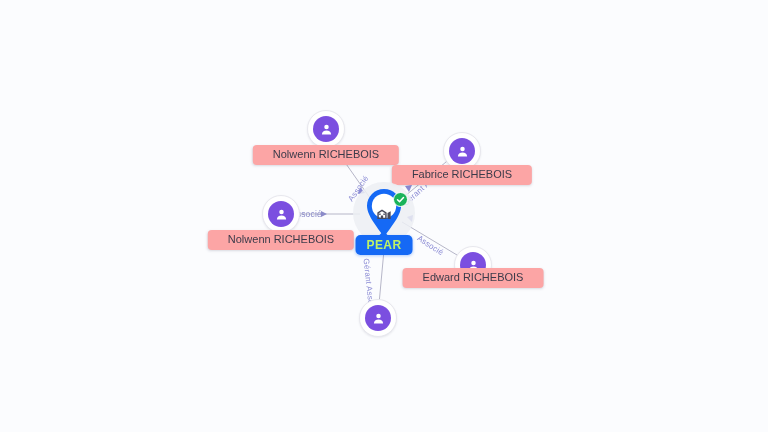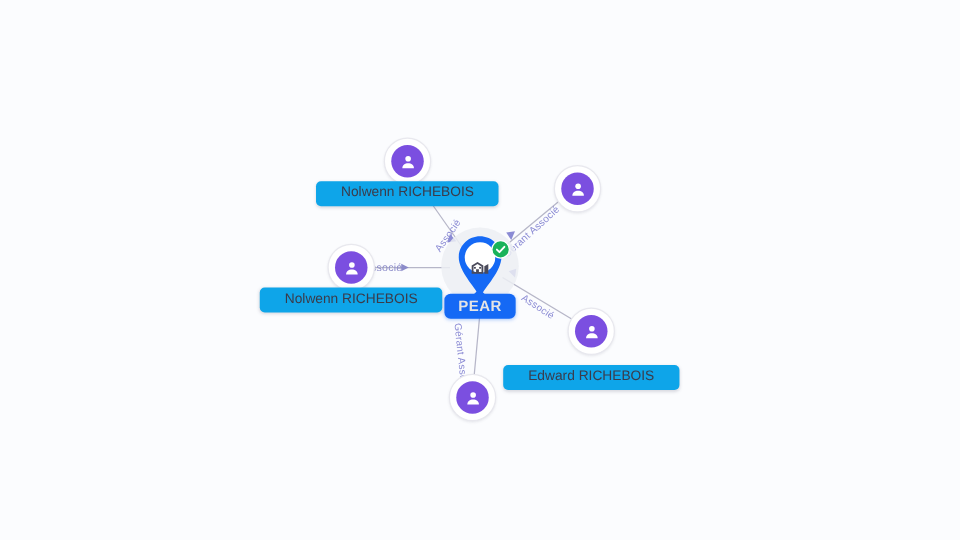--- a/index.html
+++ b/index.html
@@ -71,21 +71,21 @@
     background: #7b4fe0;
     display: flex;
     align-items: center;
     justify-content: center;
   }
   .person-avatar svg { display:block; }
 
   .node-label {
     position: absolute;
     transform: translateX(-50%);
-    background: #0ea5e9;
+    background: #fca5a5;
     border-radius: 4px;
     padding: 3px 20px;
     font-size: 11px;
     color: #3b3b4a;
     white-space: nowrap;
     box-shadow: 0 1px 2.5px rgba(60,60,90,0.18);
     line-height: 1.25;
   }
 
   
@@ -115,21 +115,21 @@
     border: 1.5px solid #ffffff;
     display: flex;
     align-items: center;
     justify-content: center;
     box-sizing: border-box;
   }
   .company-label {
     position: absolute;
     transform: translateX(-50%);
     background: #1569f5;
-    color: #e5e5e5;
+    color: #bef264;
     border-radius: 5px;
     padding: 3px 11px;
     font-size: 12px;
     font-weight: bold;
     letter-spacing: 0.4px;
     white-space: nowrap;
     box-shadow: 0 1px 3px rgba(21,105,245,0.32);
   }
   .company-label::before {
     content: "";
@@ -216,20 +216,21 @@
 
   <div class="person-node" style="left:462px; top:151px;">
     <div class="person-ring stacked"></div>
     <div class="person-avatar">
       <svg width="15" height="15" viewBox="0 0 24 24" fill="#ffffff">
         <circle cx="12" cy="8" r="3.6"></circle>
         <path d="M4.6 20c0-4.2 3.3-6.4 7.4-6.4s7.4 2.2 7.4 6.4z"></path>
       </svg>
     </div>
   </div>
+  <div class="node-label" style="left:462px; top:165px;">Fabrice RICHEBOIS</div>
 
   <div class="person-node" style="left:281px; top:214px;">
     <div class="person-ring"></div>
     <div class="person-avatar">
       <svg width="15" height="15" viewBox="0 0 24 24" fill="#ffffff">
         <circle cx="12" cy="8" r="3.6"></circle>
         <path d="M4.6 20c0-4.2 3.3-6.4 7.4-6.4s7.4 2.2 7.4 6.4z"></path>
       </svg>
     </div>
   </div>
@@ -237,21 +238,21 @@
 
   <div class="person-node" style="left:473px; top:265px;">
     <div class="person-ring"></div>
     <div class="person-avatar">
       <svg width="15" height="15" viewBox="0 0 24 24" fill="#ffffff">
         <circle cx="12" cy="8" r="3.6"></circle>
         <path d="M4.6 20c0-4.2 3.3-6.4 7.4-6.4s7.4 2.2 7.4 6.4z"></path>
       </svg>
     </div>
   </div>
-  <div class="node-label" style="left:473px; top:292px;">Edward RICHEBOIS</div>
+  <div class="node-label" style="left:473px; top:268px;">Edward RICHEBOIS</div>
 
   <div class="person-node" style="left:378px; top:318px;">
     <div class="person-ring"></div>
     <div class="person-avatar">
       <svg width="15" height="15" viewBox="0 0 24 24" fill="#ffffff">
         <circle cx="12" cy="8" r="3.6"></circle>
         <path d="M4.6 20c0-4.2 3.3-6.4 7.4-6.4s7.4 2.2 7.4 6.4z"></path>
       </svg>
     </div>
   </div>

